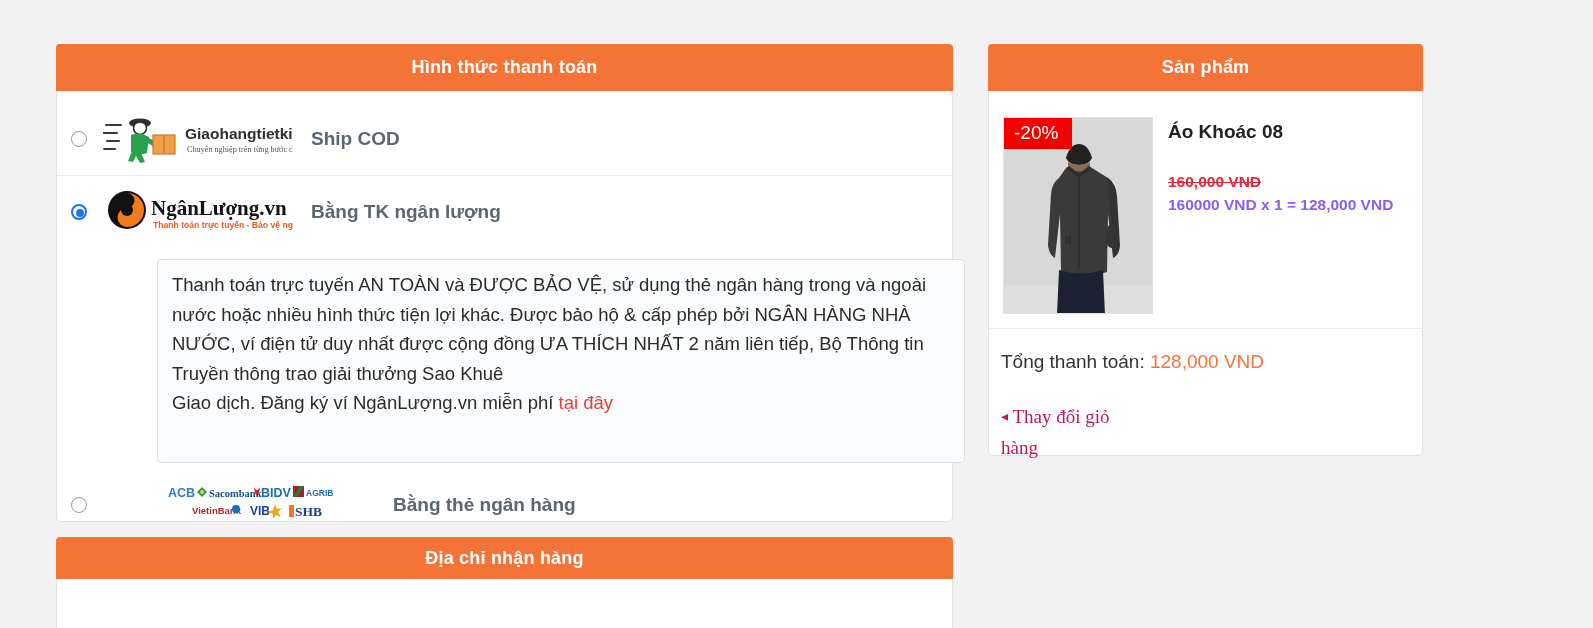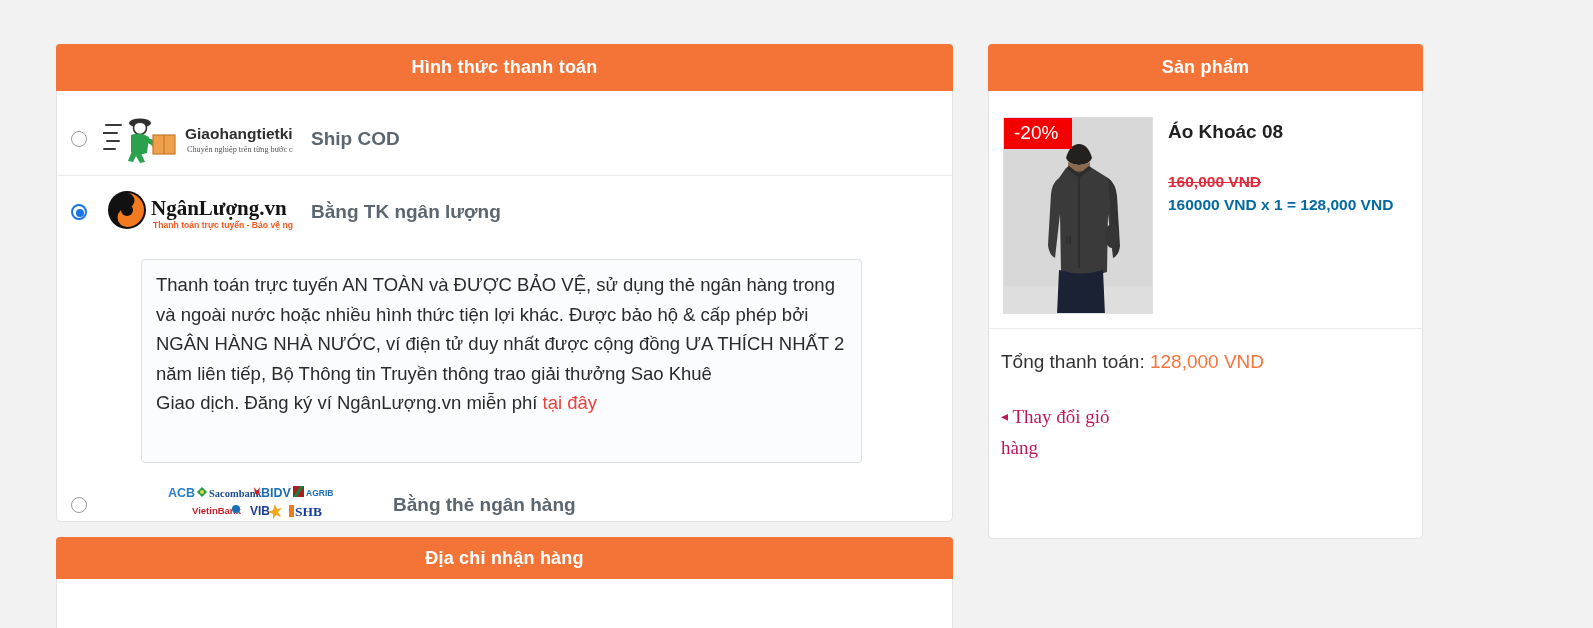--- a/index.html
+++ b/index.html
@@ -86,23 +86,23 @@
   
   .logo-ghtk { width: 190px; height: 48px; flex: 0 0 auto; }
   
   .logo-nl { width: 190px; height: 46px; flex: 0 0 auto; }
   
   .logo-banks { width: 190px; height: 44px; flex: 0 0 auto; }
 
   
   .desc-box {
     position: absolute;
-    left: 84px;
+    left: 100px;
     top: 214px;
-    width: 721px;
+    width: 808px;
     height: 204px;
     background: #fbfcfd;
     border: 1px solid #dcdfe3;
     border-radius: 4px;
     padding: 10px 14px 8px 14px;
     font-size: 18.5px;
     line-height: 29.5px;
     color: #2b2b2b;
     overflow: hidden;
   }
@@ -115,21 +115,21 @@
     width: 897px;
     height: 120px;
   }
   #address-panel .panel-head { height: 42px; line-height: 42px; }
 
   
   #product-panel {
     left: 988px;
     top: 44px;
     width: 435px;
-    height: 495px;
+    height: 412px;
   }
   #product-panel .panel-head { height: 47px; line-height: 47px; }
 
   .prod-body {
     display: flex;
     padding: 14px 14px 0 14px;
     border-bottom: 1px solid #ececec;
     padding-bottom: 14px;
   }
   .thumb-wrap {
@@ -164,21 +164,21 @@
   .price-old {
     font-size: 15.5px;
     font-weight: bold;
     color: #e02a3c;
     text-decoration: line-through;
     margin-bottom: 5px;
   }
   .price-calc {
     font-size: 15.5px;
     font-weight: bold;
-    color: #0369a1;
+    color: #8b5cf6;
   }
   .total-line {
     padding: 22px 14px 0 12px;
     font-size: 19px;
     color: #333;
   }
   .total-value { color: #f4743c; margin-top: 23px; }
   .cart-link {
     display: block;
     padding: 28px 14px 0 12px;

